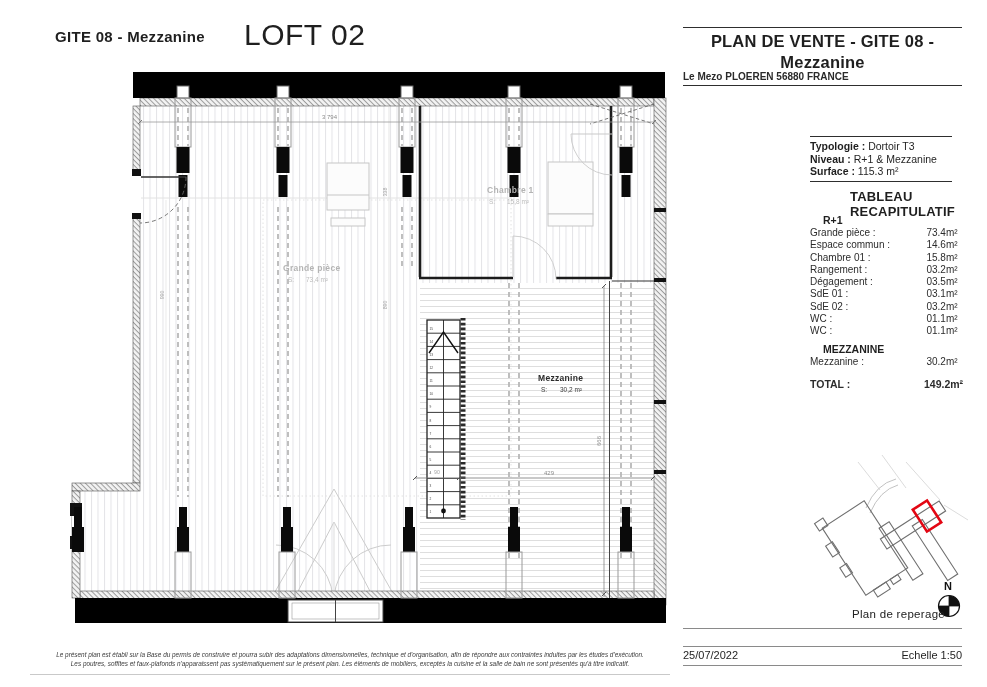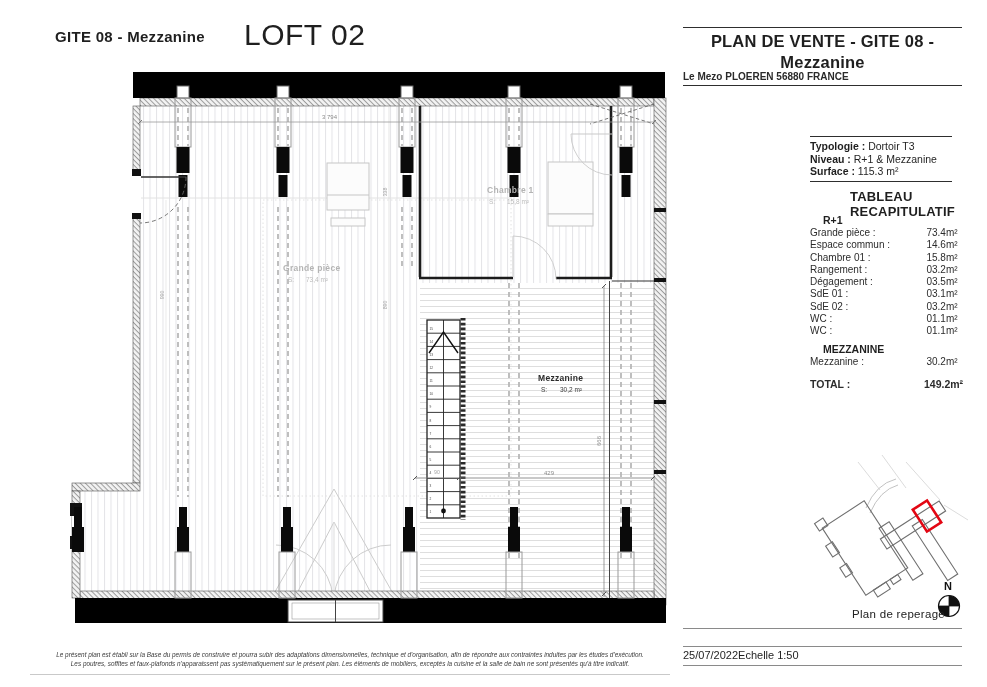--- a/index.html
+++ b/index.html
@@ -16,21 +16,21 @@
   .tb-sub{left:683px;top:71px;width:279px;text-align:left;font-size:10px;font-weight:700;color:#2a2a2a;}
   .typ-block{left:810px;top:140px;width:142px;font-size:10.5px;line-height:12.5px;}
   .typ-block b{font-weight:700;}
   .tab-title{left:810px;top:189px;font-size:13px;font-weight:700;letter-spacing:.2px;margin-left:40px;}
   .sec-head{position:absolute;left:810px;font-size:10.5px;font-weight:700;margin-left:13px;}
   .rows{position:absolute;left:810px;width:150px;}
   .trow{display:flex;height:12.3px;font-size:10px;color:#2c2c2c;}
   .trow .lbl{flex:1;}
   .trow .val{width:36px;text-align:center;}
   .trow.total{font-weight:700;font-size:10.5px;gap:33px;}
-  .date-row{left:683px;top:649px;width:279px;display:flex;justify-content:flex-start;font-size:11px;font-weight:500;}
+  .date-row{left:683px;top:649px;width:279px;display:flex;justify-content:space-between;font-size:11px;font-weight:500;}
   
   svg{position:absolute;left:0;top:0;}
   svg text{font-family:"Liberation Sans",sans-serif;}
   .room-name{font-size:8.5px;fill:#b4b4b4;font-weight:700;letter-spacing:.3px;}
   .room-area{font-size:6.5px;fill:#bcbcbc;}
   .room-name.dark{fill:#2b2b2b;}
   .room-area.dark{fill:#3a3a3a;}
   .dim{font-size:6px;fill:#8b8b8b;}
   .dim.f{font-size:5.2px;fill:#a5a5a5;}
   .snum{font-size:3.2px;fill:#444;}

